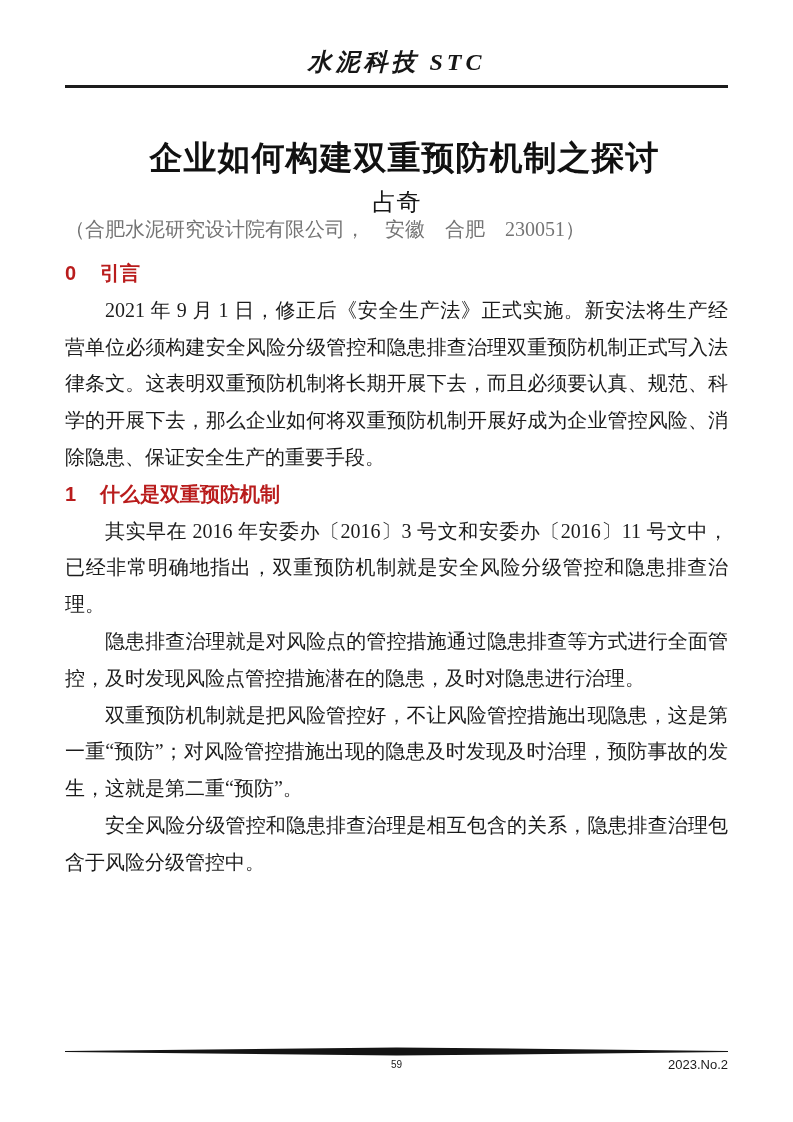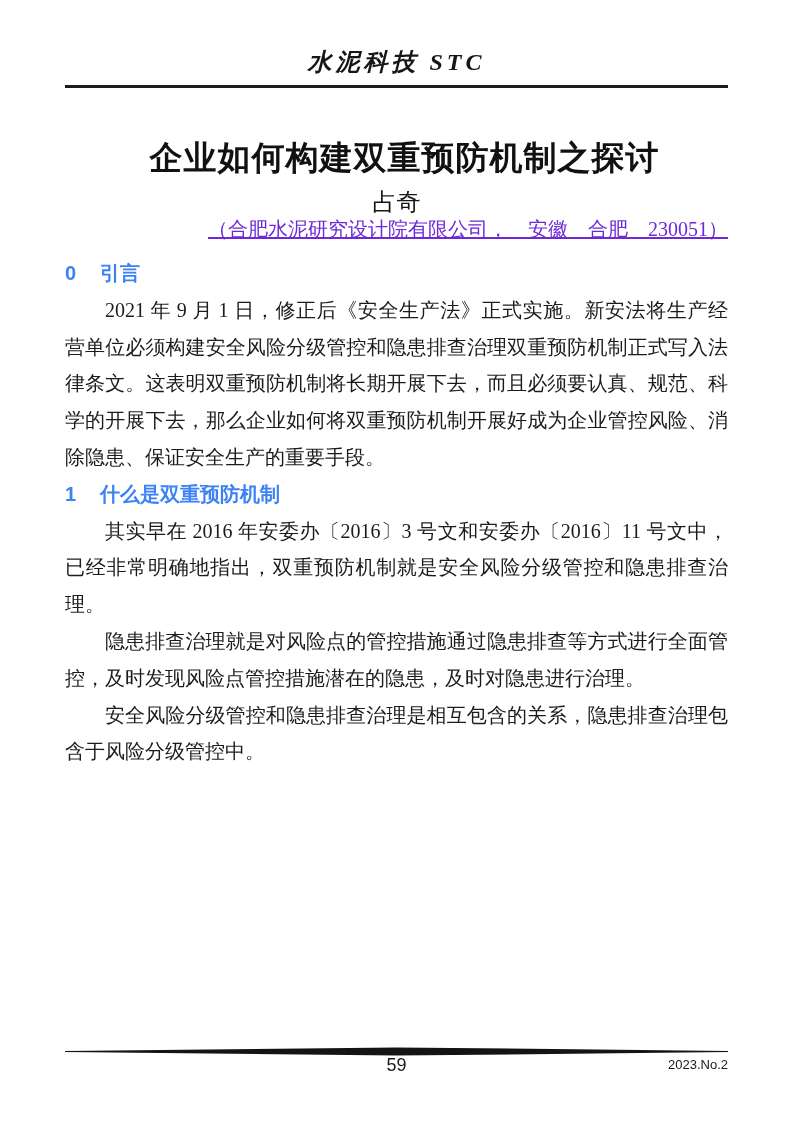--- a/index.html
+++ b/index.html
@@ -61,45 +61,44 @@
     text-align: center;
     font-size: 24px;
     line-height: 24px;
     color: #161616;
   }
   .article-affiliation {
     position: absolute;
     top: 215px;
     left: 65px;
     width: 663px;
-    text-align: right;
+    text-align: left;
     font-size: 20px;
     line-height: 28px;
-    color: #6d28d9;
-    text-decoration: underline;
+    color: #737373;
   }
   
   .article-body {
     position: absolute;
     top: 255px;
     left: 65px;
     width: 663px;
     font-size: 20px;
     line-height: 36.8px;
     text-align: justify;
     color: #1b1b1b;
   }
   .article-body h2 {
     margin: 0;
     font-family: "Liberation Sans", sans-serif;
     font-weight: 700;
     font-size: 20px;
     line-height: 36.8px;
     text-align: left;
-    color: #3b82f6;
+    color: #b91c1c;
   }
   .sec-num {
     display: inline-block;
     min-width: 35px;
   }
   .article-body p {
     margin: 0;
     text-indent: 2em;
   }
   
@@ -110,21 +109,21 @@
     width: 663px;
     height: 9px;
   }
   .footer-page-number {
     position: absolute;
     top: 1056px;
     left: 65px;
     width: 663px;
     text-align: center;
     font-family: "Liberation Sans", sans-serif;
-    font-size: 18px;
+    font-size: 10px;
     line-height: 18px;
     color: #1a1a1a;
   }
   .footer-issue {
     position: absolute;
     top: 1056px;
     right: 65px;
     font-family: "Liberation Sans", sans-serif;
     font-size: 13px;
     line-height: 18px;
@@ -151,20 +150,21 @@
       </h2>
       <p>2021 年 9 月 1 日，修正后《安全生产法》正式实施。新安法将生产经营单位必须构建安全风险分级管控和隐患排查治理双重预防机制正式写入法律条文。这表明双重预防机制将长期开展下去，而且必须要认真、规范、科学的开展下去，那么企业如何将双重预防机制开展好成为企业管控风险、消除隐患、保证安全生产的重要手段。</p>
     </section>
 
     <section>
       <h2>
         <span class="sec-num">1</span><span>什么是双重预防机制</span>
       </h2>
       <p>其实早在 2016 年安委办〔2016〕3 号文和安委办〔2016〕11 号文中，已经非常明确地指出，双重预防机制就是安全风险分级管控和隐患排查治理。</p>
       <p>隐患排查治理就是对风险点的管控措施通过隐患排查等方式进行全面管控，及时发现风险点管控措施潜在的隐患，及时对隐患进行治理。</p>
+      <p>双重预防机制就是把风险管控好，不让风险管控措施出现隐患，这是第一重“预防”；对风险管控措施出现的隐患及时发现及时治理，预防事故的发生，这就是第二重“预防”。</p>
       <p>安全风险分级管控和隐患排查治理是相互包含的关系，隐患排查治理包含于风险分级管控中。</p>
     </section>
 
   </main>
 
   <svg class="footer-rule" viewBox="0 0 663 9" preserveAspectRatio="none" aria-hidden="true">
     <polygon points="0,3.9 331.5,0.4 663,3.9 663,5.1 331.5,8.6 0,5.1" fill="#141414"></polygon>
   </svg>
   <div class="footer-page-number">59</div>
   <div class="footer-issue">2023.No.2</div>

